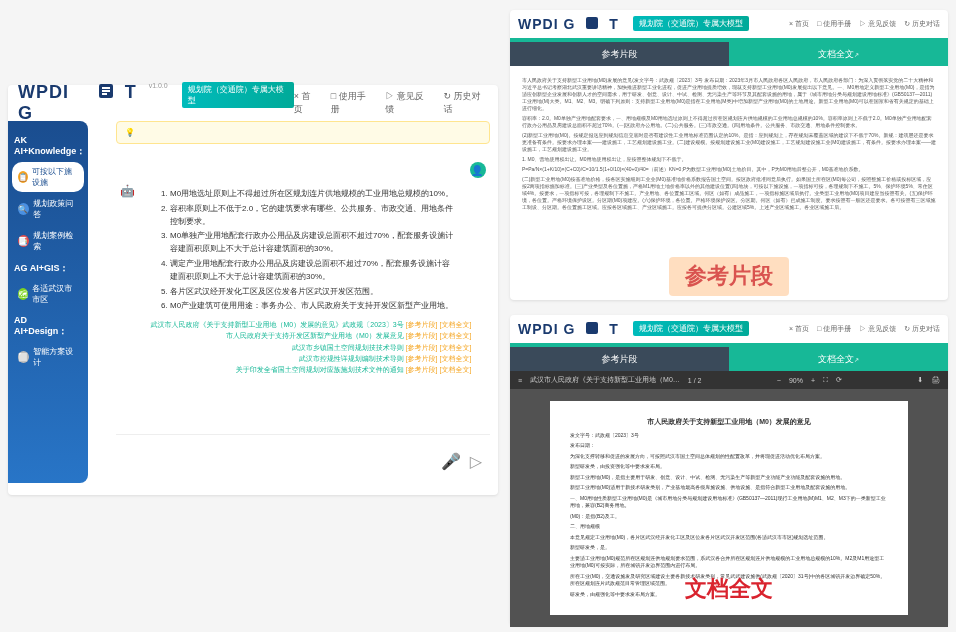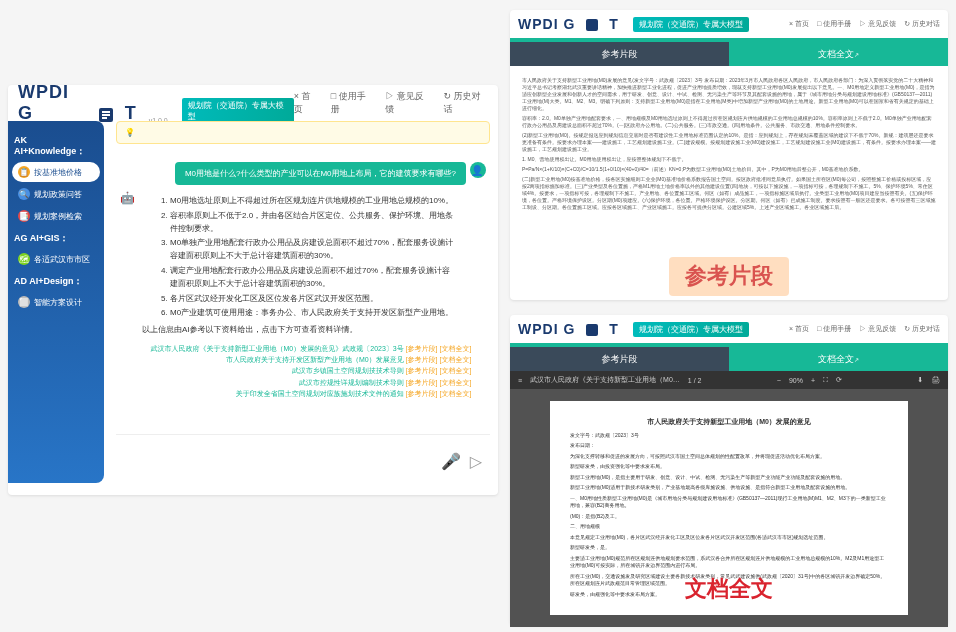--- a/index.html
+++ b/index.html
@@ -2,27 +2,27 @@
 <html><head>
 <meta charset="utf-8">
 <style>
 *{margin:0;padding:0;box-sizing:border-box;font-family:"Microsoft YaHei",sans-serif}
 body{background:#f5f5f5;width:956px;height:632px;position:relative;overflow:hidden}
 .panel{position:absolute;background:#fff;border-radius:4px;box-shadow:0 1px 3px rgba(0,0,0,.1)}
 .panel-left{left:8px;top:85px;width:490px;height:410px}
 .panel-tr{left:510px;top:10px;width:438px;height:290px}
 .panel-br{left:510px;top:315px;width:438px;height:310px}
 .header{display:flex;align-items:center;padding:6px 10px;height:36px}
-.logo{display:flex;align-items:flex-end;gap:10px}
+.logo{display:flex;align-items:flex-start;gap:10px}
 .logo-text{font-weight:bold;font-size:18px;color:#1a3a6e;letter-spacing:1px}
 .logo-badge{background:linear-gradient(90deg,#0bb,#0a9);color:#fff;font-size:8px;padding:2px 6px;border-radius:2px;margin-left:4px}
 .logo-ver{font-size:7px;color:#999;margin-left:2px}
 .nav{margin-left:auto;display:flex;gap:12px;font-size:9px;color:#666}
 .nav span{cursor:pointer}
-.sidebar{position:absolute;left:0;top:36px;width:96px;bottom:12px;background:linear-gradient(180deg,#1a4d8f 0%,#2875c7 100%);border-radius:0 8px 8px 0;padding:8px 4px}
+.sidebar{position:absolute;left:0;top:36px;width:80px;bottom:12px;background:linear-gradient(180deg,#1a4d8f 0%,#2875c7 100%);border-radius:0 8px 8px 0;padding:8px 4px}
 .sb-cat{color:#fff;font-size:9px;font-weight:bold;margin:6px 2px 4px}
 .sb-item{display:flex;align-items:center;gap:4px;padding:4px 6px;border-radius:10px;font-size:8px;color:#fff;margin:2px 0;cursor:pointer}
 .sb-item.active{background:#fff;color:#1a4d8f}
 .sb-icon{width:12px;height:12px;border-radius:50%;display:inline-flex;align-items:center;justify-content:center;font-size:8px}
 .main{position:absolute;left:108px;top:36px;right:8px;bottom:8px;display:flex;flex-direction:column}
 .hint{background:#fffbe6;border:1px solid #ffe58f;border-radius:4px;padding:6px 8px;font-size:8px;color:#666;margin-bottom:8px;display:flex;align-items:center;gap:4px}
 .chat{flex:1;overflow:hidden;padding:4px}
 .msg-user{display:flex;justify-content:flex-end;margin:6px 0}
 .msg-user .bubble{background:#17b897;color:#fff;padding:6px 10px;border-radius:4px;font-size:8px;max-width:80%}
 .msg-user .avatar{width:16px;height:16px;border-radius:50%;background:#17b897;margin-left:4px;display:flex;align-items:center;justify-content:center;color:#fff;font-size:10px}
@@ -78,21 +78,21 @@
       <span>□ 使用手册</span>
       <span>▷ 意见反馈</span>
       <span>↻ 历史对话</span>
     </div>
   </div>
 
   <div class="sidebar">
     <div class="sb-cat">AK AI+Knowledge：</div>
     <div class="sb-item active">
       <span class="sb-icon" style="background:#f5a623">📋</span>
-      <span>按基准地价格</span>
+      <span>可按以下施设施</span>
     </div>
     <div class="sb-item">
       <span class="sb-icon" style="background:#4a90e2">🔍</span>
       <span>规划政策问答</span>
     </div>
     <div class="sb-item">
       <span class="sb-icon" style="background:#e24a4a">📑</span>
       <span>规划案例检索</span>
     </div>
     <div class="sb-cat">AG AI+GIS：</div>
@@ -106,35 +106,33 @@
       <span>智能方案设计</span>
     </div>
   </div>
 
   <div class="main">
     <div class="hint">
       <span>💡</span>
     </div>
     <div class="chat">
       <div class="msg-user">
-        <div class="bubble">M0用地是什么?什么类型的产业可以在M0用地上布局，它的建筑要求有哪些?</div>
         <div class="avatar">👤</div>
       </div>
       <div class="msg-ai">
         <div class="avatar">🤖</div>
         <div class="content">
           <ol id="ai-list">
               <li>M0用地选址原则上不得超过所在区规划连片供地规模的工业用地总规模的10%。</li>
-              <li>容积率原则上不低于2.0，并由各区结合片区定位、公共服务、保护环境、用地条件控制要求。</li>
+              <li>容积率原则上不低于2.0，它的建筑要求有哪些、公共服务、市政交通、用地条件控制要求。</li>
               <li>M0单独产业用地配套行政办公用品及房建设总面积不超过70%，配套服务设施计容建面积原则上不大于总计容建筑面积的30%。</li>
               <li>调定产业用地配套行政办公用品及房建设总面积不超过70%，配套服务设施计容建面积原则上不大于总计容建筑面积的30%。</li>
               <li>各片区武汉经开发化工区及区位发各片区武汉开发区范围。</li>
               <li>M0产业建筑可使用用途：事务办公、市人民政府关于支持开发区新型产业用地。</li>
             </ol>
-          <p>以上信息由AI参考以下资料给出，点击下方可查看资料详情。</p>
           <div class="refs" id="refs">
               <div class="ref">武汉市人民政府《关于支持新型工业用地（M0）发展的意见》武政规〔2023〕3号 <span class="tag">[参考片段] [文档全文]</span></div>
               <div class="ref">市人民政府关于支持开发区新型产业用地（M0）发展意见 <span class="tag">[参考片段] [文档全文]</span></div>
               <div class="ref">武汉市乡镇国土空间规划技技术导则 <span class="tag">[参考片段] [文档全文]</span></div>
               <div class="ref">武汉市控规性详规划编制技术导则 <span class="tag">[参考片段] [文档全文]</span></div>
               <div class="ref">关于印发全省国土空间规划对应族施划技术文件的通知 <span class="tag">[参考片段] [文档全文]</span></div>
             </div>
         </div>
       </div>
     </div>

